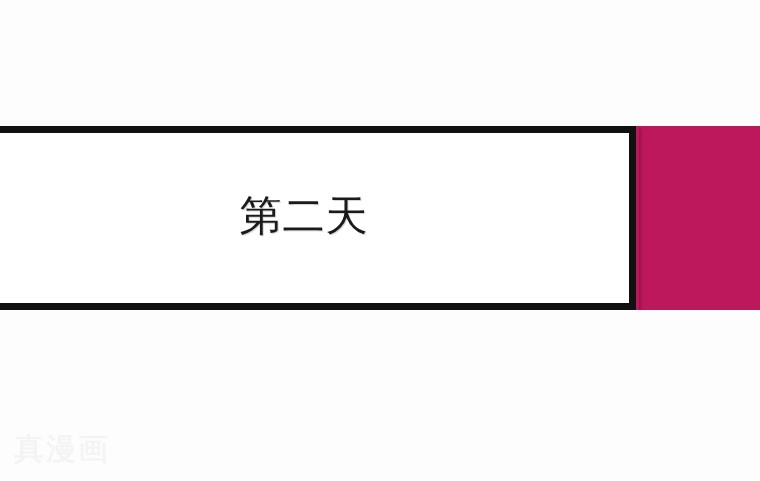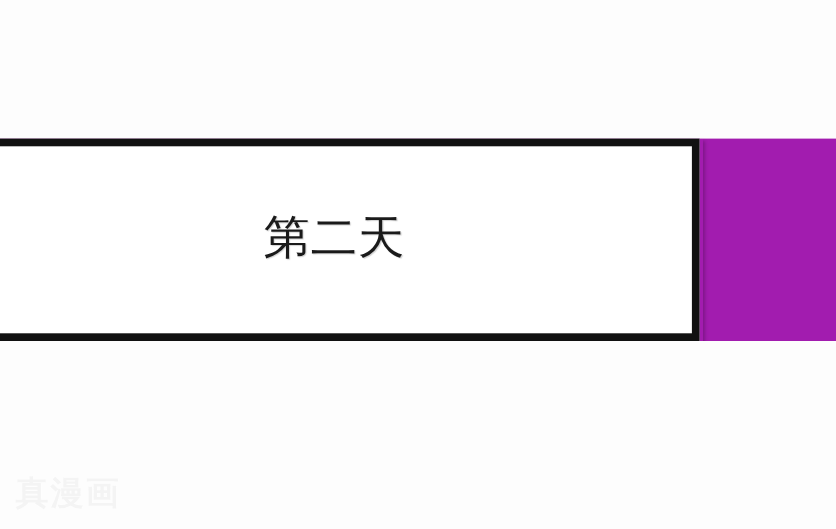--- a/index.html
+++ b/index.html
@@ -12,21 +12,21 @@
     height: 481px;
     background: #fdfdfd;
     font-family: "DejaVu Sans", "Liberation Sans", sans-serif;
     overflow: hidden;
   }
 
   .comic-page {
     position: relative;
     width: 760px;
     height: 481px;
-    background: #a21caf;
+    background: #be185d;
     overflow: hidden;
   }
 
   
   .gutter-top {
     position: absolute;
     left: 0;
     top: 0;
     width: 760px;
     height: 126px;

